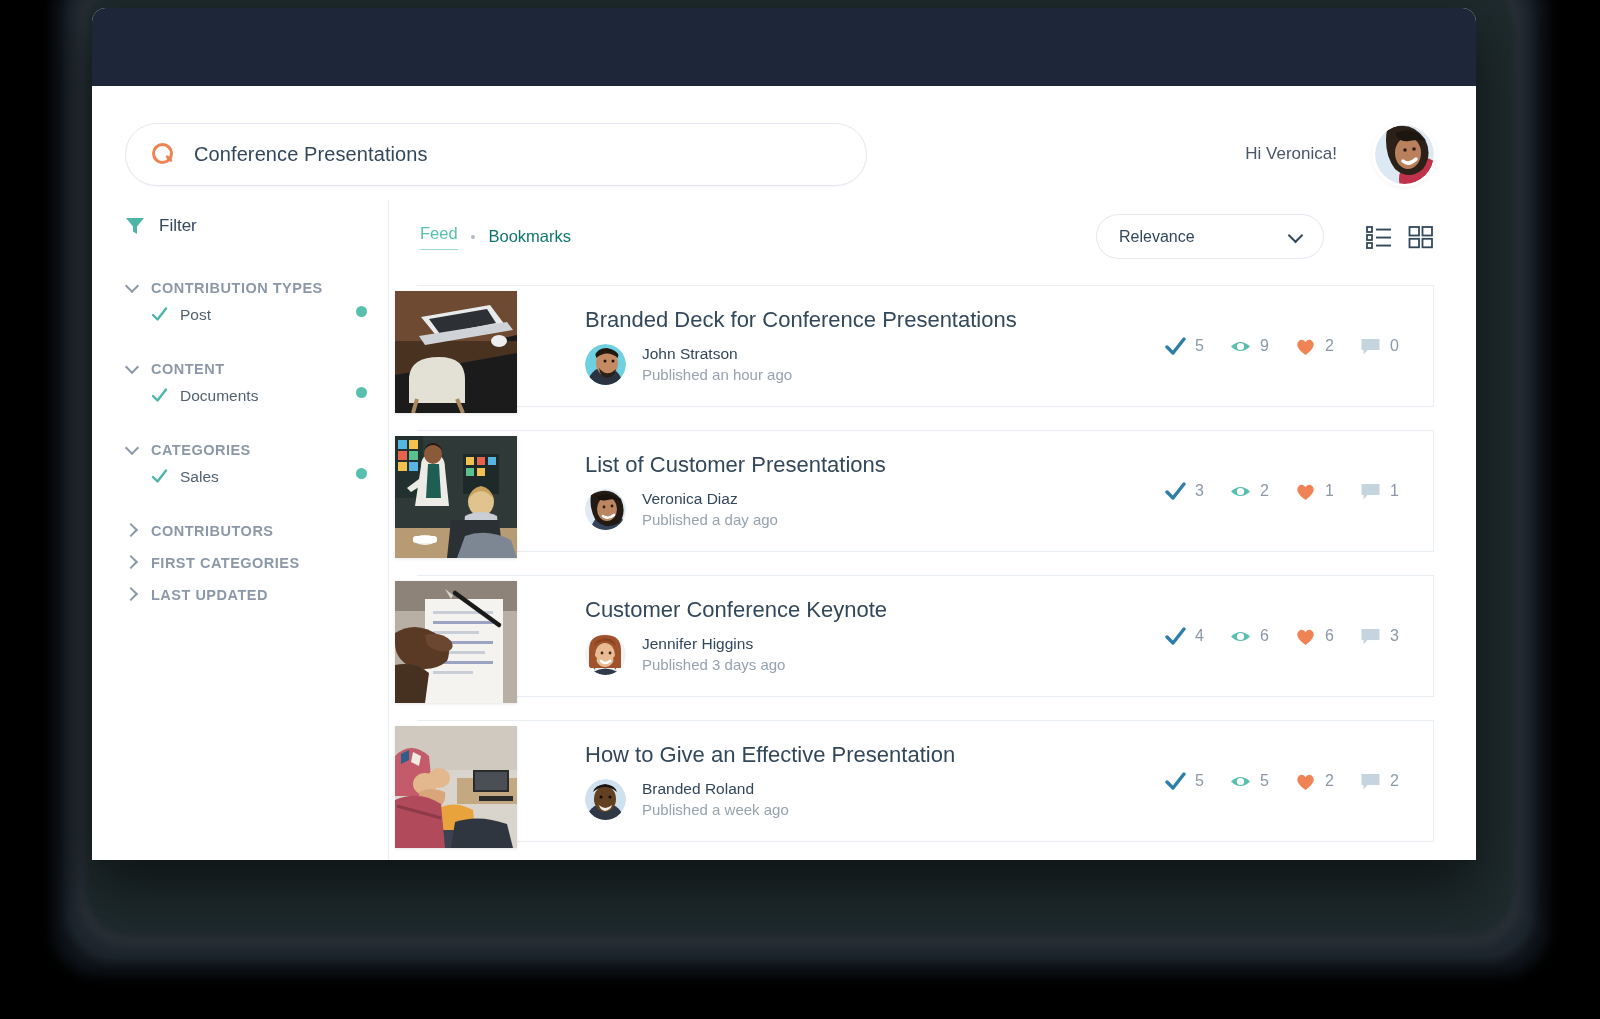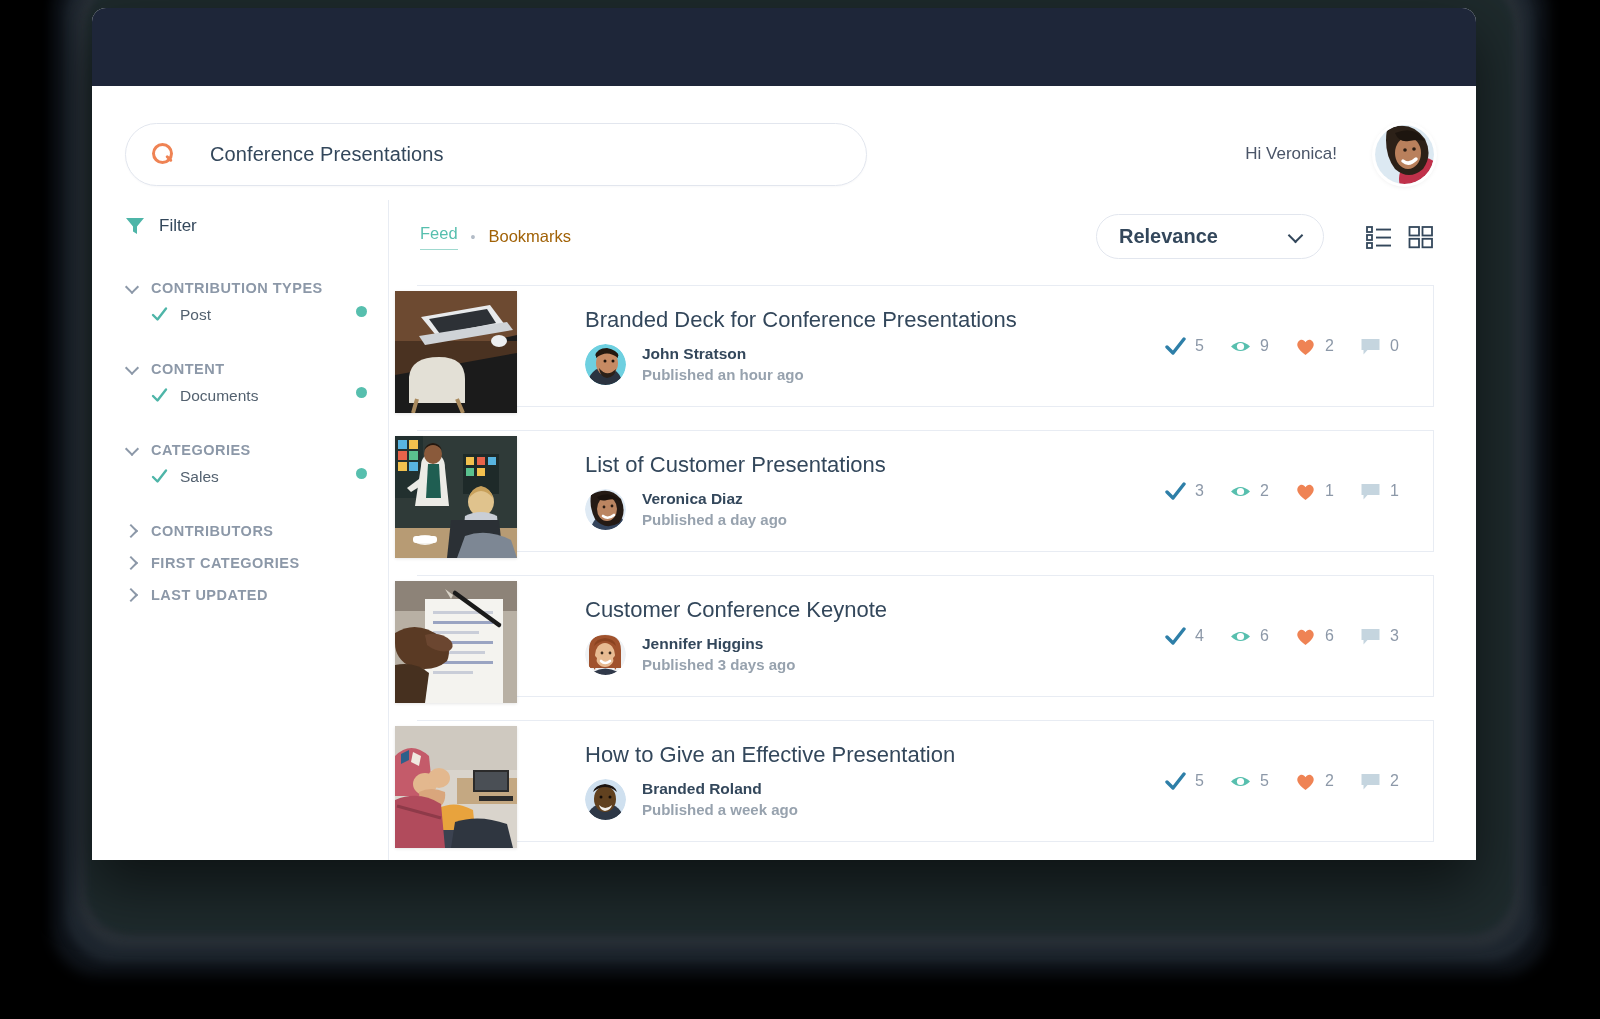--- a/index.html
+++ b/index.html
@@ -80,21 +80,20 @@
   .searchbox {
     width: 742px;
     height: 63px;
     border: 1px solid #e2e6ee;
     border-radius: 34px;
     display: flex;
     align-items: center;
     padding: 0 26px;
     background: #fff;
     box-shadow: 0 1px 2px rgba(30,40,70,.03);
-    gap: 16px;
   }
   .search-icon {
     width: 22px; height: 22px;
     flex: 0 0 22px;
     margin-right: 20px;
     position: relative;
   }
   .search-icon::before {
     content: "";
     position: absolute;
@@ -152,21 +151,20 @@
     margin-right: 14px;
     flex: 0 0 20px;
   }
   .filter-label {
     font-size: 17px;
     color: #33475b;
   }
   .group { margin-bottom: 28px; }
   .group-head {
     display: flex;
-    align-items: center;
     margin-bottom: 10px;
   }
   .chev {
     width: 14px; height: 14px;
     margin-right: 12px;
     flex: 0 0 14px;
     position: relative;
   }
   .chev::before {
     content: "";
@@ -219,21 +217,21 @@
     min-width: 0;
   }
   .main-top {
     display: flex;
     align-items: center;
     margin-bottom: 26px;
     padding-left: 3px;
   }
   .tab {
     font-size: 16.5px;
-    color: #a16207;
+    color: #0f766e;
   }
   .tab.active {
     color: #57bfae;
     border-bottom: 1.5px solid #9fd9cf;
     padding-bottom: 6px;
   }
   .tab-sep {
     color: #b3bcc7;
     margin: 0 13px;
     font-size: 14px;
@@ -243,24 +241,23 @@
     width: 228px;
     height: 45px;
     border: 1px solid #e2e6ee;
     border-radius: 24px;
     display: flex;
     align-items: center;
     padding: 0 20px 0 22px;
     margin-right: 26px;
   }
   .select-value {
-    font-size: 20px;
+    font-size: 16px;
     color: #33475b;
     flex: 1;
-    font-weight: bold;
   }
   .select-chev {
     width: 14px; height: 14px;
     position: relative;
   }
   .select-chev::before {
     content: "";
     position: absolute;
     width: 9px; height: 9px;
     border-right: 2.2px solid #33475b;
@@ -311,21 +308,21 @@
     display: flex;
     align-items: center;
   }
   .avatar-sm {
     width: 41px; height: 41px;
     border-radius: 50%;
     overflow: hidden;
     flex: 0 0 41px;
     margin-right: 16px;
   }
-  .byline-text { line-height: 1.35; font-weight: bold; }
+  .byline-text { line-height: 1.35; }
   .author {
     font-size: 15.5px;
     color: #33475b;
   }
   .published {
     font-size: 15px;
     color: #97a2ae;
   }
   .stats {
     display: flex;

